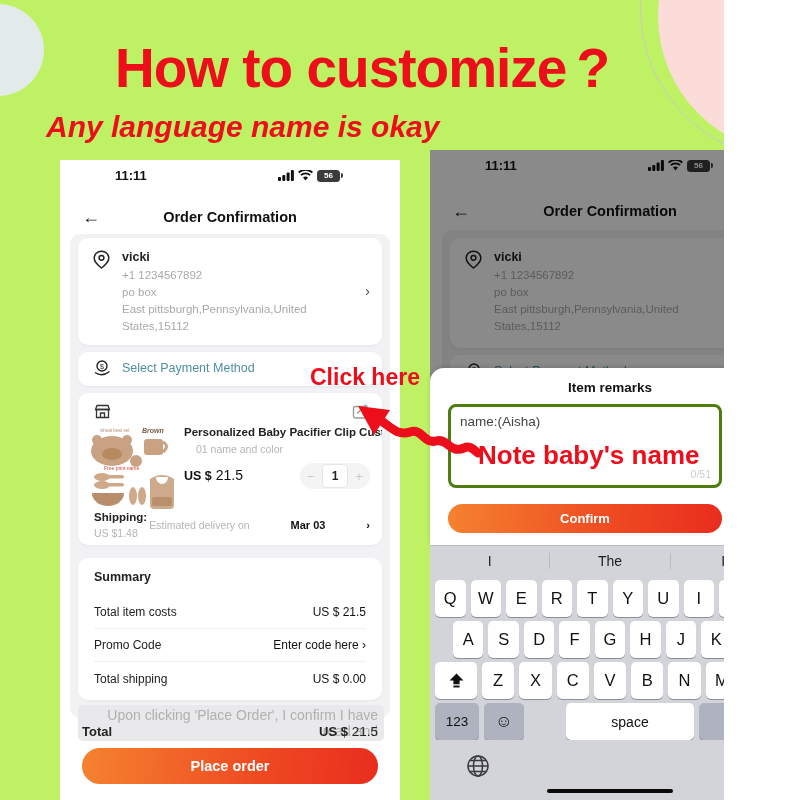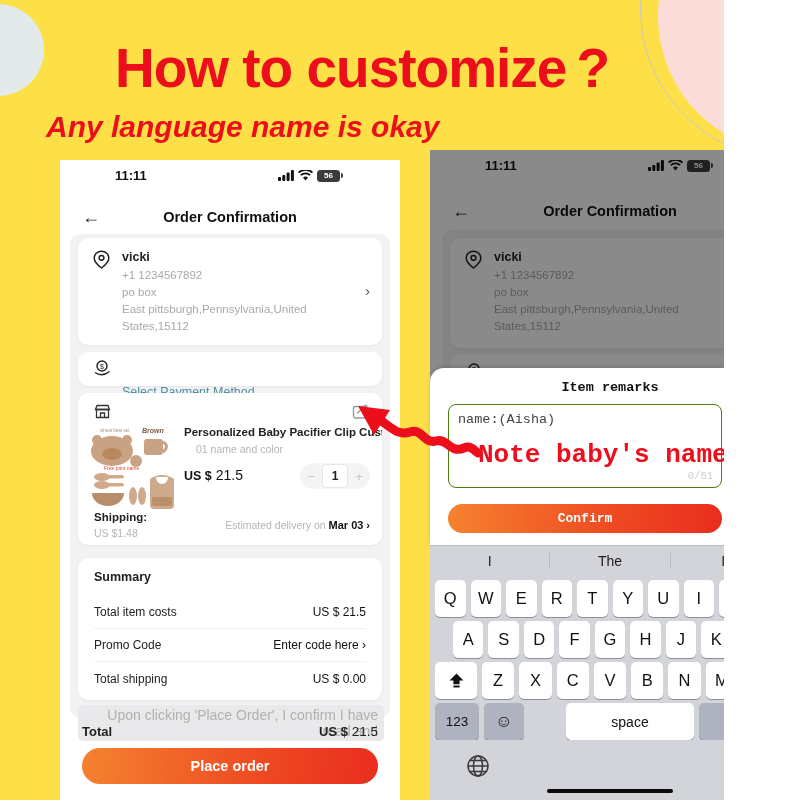--- a/index.html
+++ b/index.html
@@ -1,18 +1,18 @@
 <!DOCTYPE html>
 <html><head>
 <meta charset="utf-8">
 <style>
   * { margin:0; padding:0; box-sizing:border-box; }
   html,body { width:800px; height:800px; }
   body { font-family:"Liberation Sans", sans-serif; background:#fff; }
-  #stage { position:relative; width:724px; height:800px; overflow:hidden; background:#fde047; }
+  #stage { position:relative; width:724px; height:800px; overflow:hidden; background:#bef264; }
 
   
   .deco { position:absolute; border-radius:50%; }
   #deco-left { left:-48px; top:4px; width:92px; height:92px; background:#e2ebea; }
   #deco-arc { left:640px; top:-142px; width:302px; height:302px; border:1px solid #c9c9c9; background:transparent; }
   #deco-right { left:658px; top:-122px; width:276px; height:276px; background:#fbdcd8; }
 
   
   #main-title { position:absolute; left:0; right:0; top:36px; text-align:center; color:#ed0e1c; font-size:55px; font-weight:bold; letter-spacing:-1px; z-index:3; }
   #main-title .qmark { margin-left:10px; }
@@ -32,38 +32,38 @@
   .card { position:absolute; background:#fff; border-radius:10px; box-shadow:0 1px 3px rgba(0,0,0,.05); }
   .chev { color:#555; font-size:15px; }
 
   
   .addr-name { position:absolute; left:44px; top:12px; font-size:12.5px; font-weight:bold; }
   .addr-ln { position:absolute; left:44px; font-size:11.5px; color:#a9a9a9; }
   .addr-chev { position:absolute; right:12px; top:44px; }
   .pin { position:absolute; left:14px; top:12px; }
 
   
-  .pay-label { position:absolute; left:44px; top:9px; font-size:12.5px; color:#4f8fa0;margin-top:24px; }
+  .pay-label { position:absolute; left:44px; top:9px; font-size:12.5px; color:#4f8fa0; }
   .pay-ic { position:absolute; left:15px; top:7px; }
 
   
   .store-ic { position:absolute; left:16px; top:10px; }
   .note-ic { position:absolute; right:13px; top:10px; cursor:pointer; }
   .prod-img { position:absolute; left:8px; top:30px; width:92px; height:94px; }
   .prod-title { position:absolute; left:106px; top:33px; width:198px; font-size:11.5px; font-weight:bold; white-space:nowrap; overflow:hidden; }
   .prod-variant { position:absolute; left:106px; top:50px; font-size:10.5px; color:#b5b5b5;padding-left:12px; }
   .prod-price { position:absolute; left:106px; top:74px; font-size:14px; color:#111; }
   .prod-price .cur { font-weight:bold; font-size:12.5px; }
   .stepper { position:absolute; right:12px; top:70px; height:26px; background:#f4f4f5; border-radius:14px; display:flex; align-items:center; }
   .step-btn { width:22px; text-align:center; color:#c9c9c9; font-size:13px; }
   .step-val { width:26px; height:24px; background:#fff; border:1px solid #e6e6e6; border-radius:4px; font-size:12px; font-weight:bold; display:flex; align-items:center; justify-content:center; }
   .ship-lbl { position:absolute; left:16px; top:118px; font-size:11.5px; font-weight:bold; }
   .ship-cost { position:absolute; left:16px; top:134px; font-size:10.5px; color:#b5b5b5; }
   .delivery { position:absolute; right:12px; top:126px; font-size:10.5px; color:#b5b5b5; }
-  .delivery b { color:#111; font-size:11px; }
+  .delivery b { color:#111; font-size:11px;margin-left:38px; }
 
   
   .sum-title { position:absolute; left:16px; top:12px; font-size:12.5px; font-weight:bold; }
   .sum-row { position:absolute; left:16px; right:16px; height:33px; display:flex; justify-content:space-between; align-items:center; font-size:12px; }
   .sum-row.bline { border-bottom:1px solid #f0f0f0; }
   .sum-val { color:#111; }
 
   .disclaimer { position:absolute; left:18px; top:545px; width:306px; font-size:14px; color:#b0b0b0; background:#e9e9eb; border-radius:5px; padding:2px 6px;text-align:right; }
   .total-row { position:absolute; left:22px; right:22px; top:564px; display:flex; justify-content:space-between; align-items:center; }
   .total-lbl { font-size:13px; font-weight:bold; }
@@ -73,24 +73,24 @@
 
   
   #click-here { position:absolute; left:310px; top:364px; color:#ed0e1c; font-size:23px; font-weight:bold; z-index:6; }
   #arrow-svg { position:absolute; left:356px; top:398px; z-index:6; }
   #note-baby { position:absolute; left:48px; top:72px; color:#ed0e1c; font-size:26px; font-weight:bold; z-index:4; white-space:nowrap; }
 
   
   #phone-right { left:430px; top:150px; width:360px; height:650px; background:#fff; }
   #rp-replica { position:absolute; inset:0; overflow:hidden; }
   #rp-dim { position:absolute; inset:0; background:rgba(0,0,0,0.46); z-index:2; }
-  #modal { position:absolute; left:0; right:0; top:218px; height:177px; background:#fff; border-radius:14px 14px 0 0; z-index:3; box-shadow:0 -1px 4px rgba(0,0,0,.15);font-family:Liberation Mono, monospace; }
+  #modal { position:absolute; left:0; right:0; top:218px; height:177px; background:#fff; border-radius:14px 14px 0 0; z-index:3; box-shadow:0 -1px 4px rgba(0,0,0,.15); }
   #modal-title { position:absolute; left:0; right:0; top:12px; text-align:center; font-size:13.5px; font-weight:bold; color:#111; }
   #modal-close { position:absolute; right:18px; top:9px; font-size:16px; color:#333; cursor:pointer; }
-  #remarks-box { position:absolute; left:18px; top:36px; width:274px; height:84px; border:1px solid #4d7c0f; border-radius:8px; background:#fff; }
+  #remarks-box { position:absolute; left:18px; top:36px; width:274px; height:84px; border:3px solid #4d7c0f; border-radius:8px; background:#fff; }
   #remarks-text { position:absolute; left:9px; top:7px; font-size:13.5px; color:#444; }
   #char-counter { position:absolute; right:8px; bottom:5px; font-size:10.5px; color:#ccc; }
   #confirm-btn { left:18px; top:136px; width:274px; height:29px; font-size:13px; border-radius:15px; }
 
   
   #keyboard { position:absolute; left:0; right:0; top:395px; height:195px; background:#d2d4da; border-top:1px solid #babdc3; z-index:3; }
   #suggest { position:absolute; left:0; right:0; top:0; height:30px; display:flex; align-items:center; }
   .sug { flex:1; text-align:center; font-size:14px; color:#1c1c1e; }
   .sugdiv { width:1px; height:16px; background:#b9bcc2; }
   .krow { position:absolute; left:5px; right:5px; height:37px; display:flex; gap:5px; }
@@ -235,20 +235,21 @@
     <div class="disclaimer">Upon clicking 'Place Order', I confirm I have read and</div>
 
     <div class="total-row">
       <span class="total-lbl">Total</span>
       <span class="total-val"><span class="cur">US $</span> <span>21.5</span></span>
     </div>
 
     <div class="cta" id="place-order">Place order</div>
   </div>
 
+  <div id="click-here">Click here</div>
   <svg id="arrow-svg" width="125" height="62" viewBox="0 0 125 62">
     <polygon points="2,8 34,12 18,37" fill="#ed0e1c"></polygon>
     <path d="M24,22 C36,30 42,38 54,34 C66,30 68,46 80,43 C92,40 94,56 108,50 C114,47 118,52 122,55" fill="none" stroke="#ed0e1c" stroke-width="9" stroke-linecap="round"></path>
   </svg>
 
   <div class="phone" id="phone-right">
     <div id="rp-replica">
       <div class="statusbar" style="left:55px; right:80px; top:8px;">
         <span class="time">11:11</span>
         <span class="sicons">

